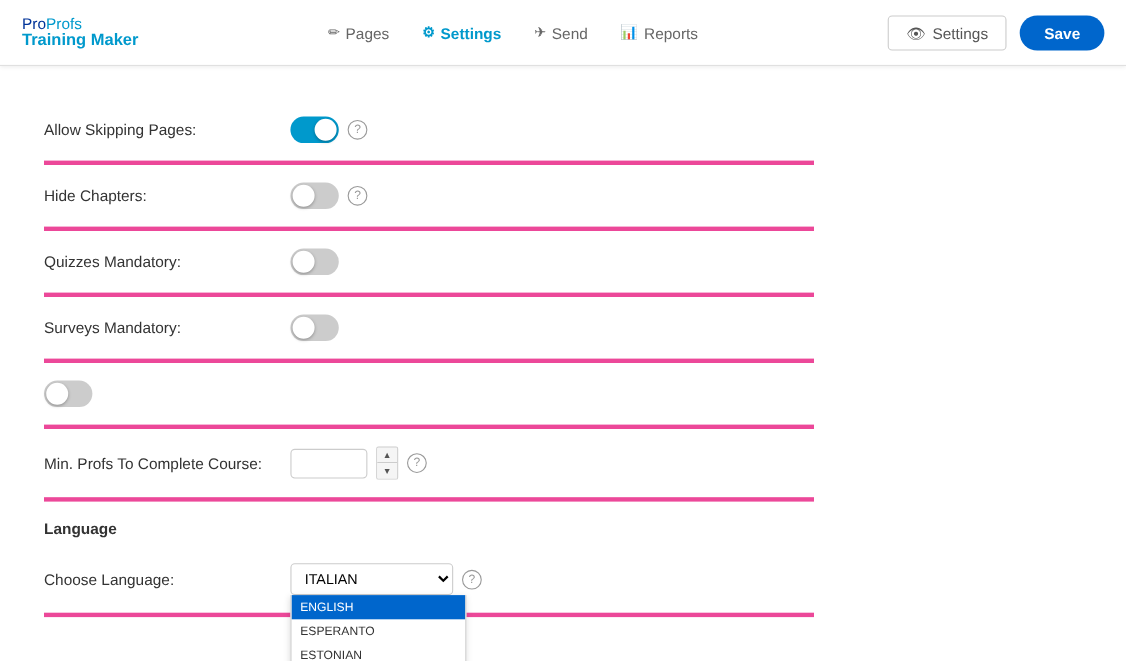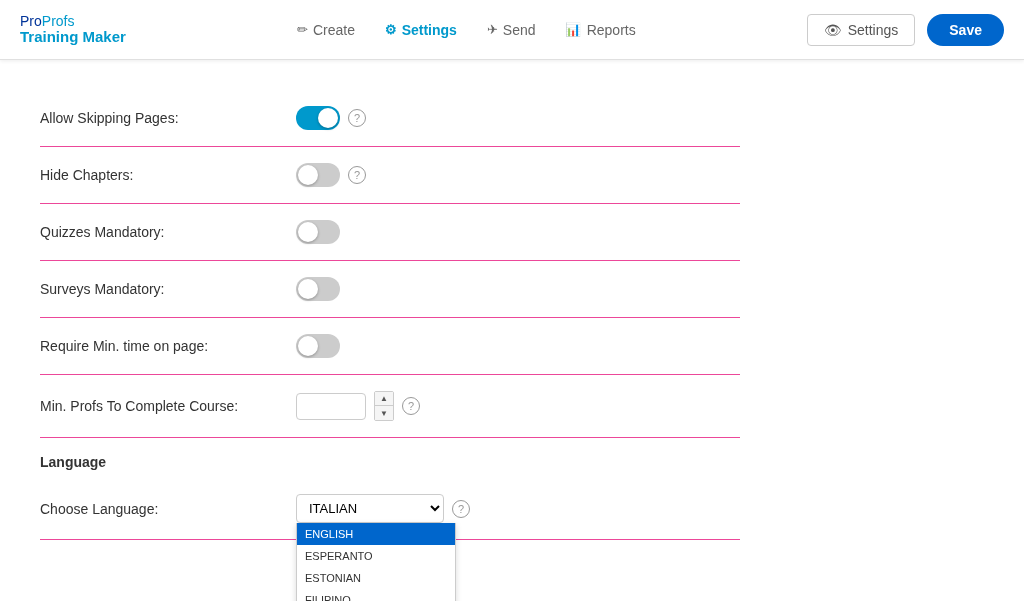--- a/index.html
+++ b/index.html
@@ -88,22 +88,22 @@
     }
 
     .settings-section {
       max-width: 700px;
     }
 
     .setting-row {
       display: flex;
       align-items: center;
       padding: 16px 0;
-      border-bottom: 1px solid #ec4899;
-      gap: 36px;
+      border-bottom: 4px solid #ec4899;
+      gap: 4px;
     }
     .setting-label {
       width: 220px;
       font-size: 14px;
       color: #333;
       flex-shrink: 0;
     }
     .setting-control {
       display: flex;
       align-items: center;
@@ -250,21 +250,21 @@
   <div class="logo">
     <div>
       <span class="logo-pro">Pro</span><span class="logo-profs">Profs</span>
     </div>
     <div class="logo-subtitle">Training Maker</div>
   </div>
 
   <nav class="nav">
     <a class="nav-item">
       <span class="nav-icon">✏</span>
-      <span>Create</span>
+      <span>Pages</span>
     </a>
     <a class="nav-item active">
       <span class="nav-icon">⚙</span>
       <span>Settings</span>
     </a>
     <a class="nav-item">
       <span class="nav-icon">✈</span>
       <span>Send</span>
     </a>
     <a class="nav-item">
@@ -325,21 +325,20 @@
       <div class="setting-control">
         <label class="toggle">
           <div class="toggle-track off">
             <div class="toggle-knob"></div>
           </div>
         </label>
       </div>
     </div>
 
     <div class="setting-row">
-      <div class="setting-label">Require Min. time on page:</div>
       <div class="setting-control">
         <label class="toggle">
           <div class="toggle-track off">
             <div class="toggle-knob"></div>
           </div>
         </label>
       </div>
     </div>
 
     <div class="setting-row">

